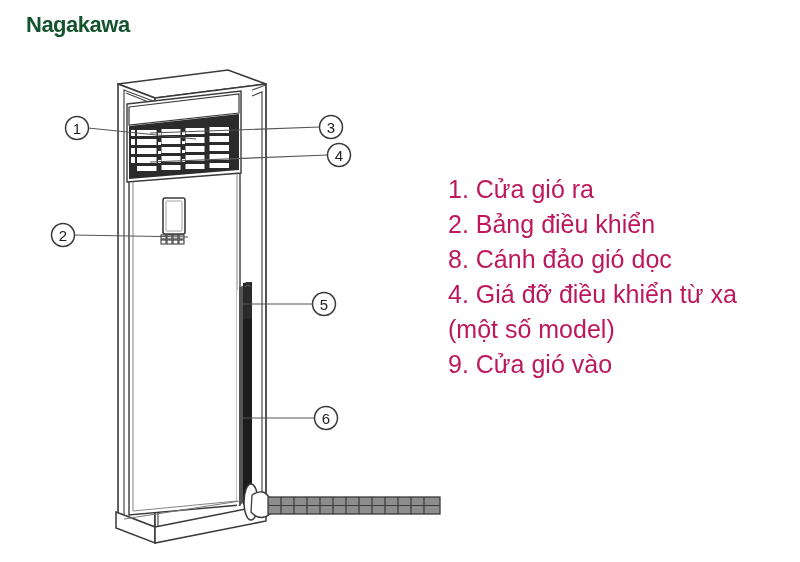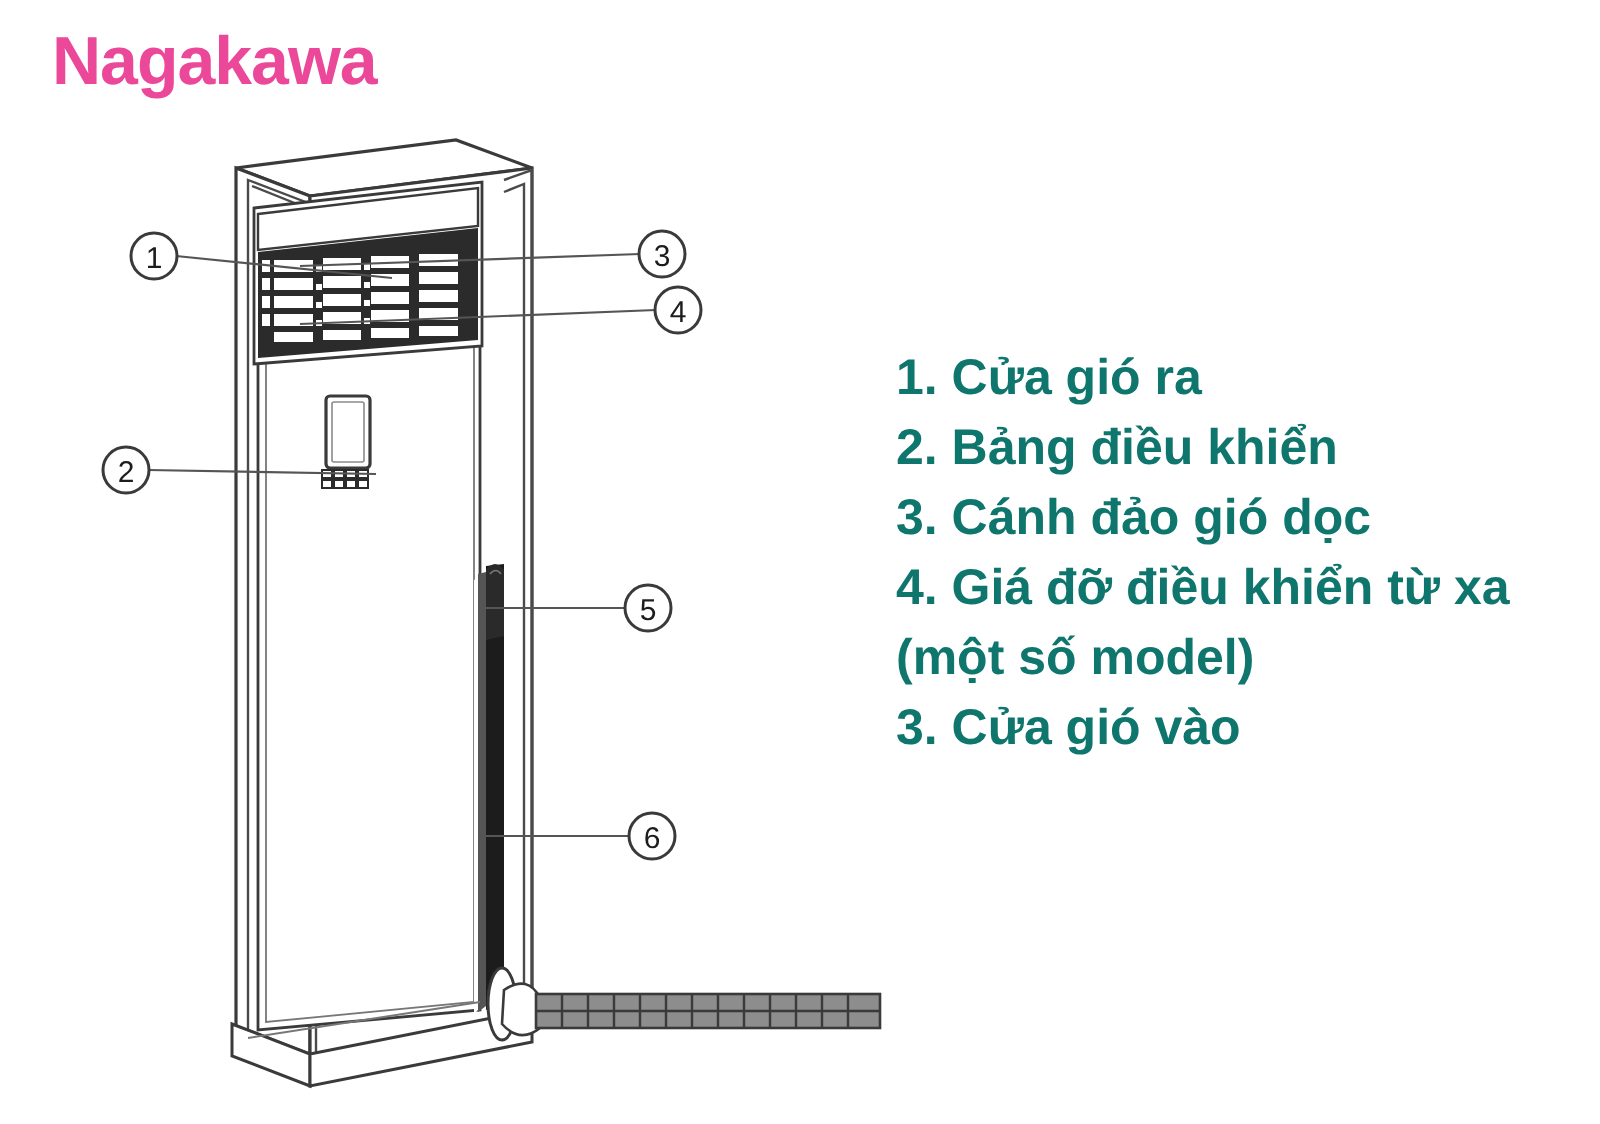--- a/index.html
+++ b/index.html
@@ -6,43 +6,42 @@
   body{
     width:800px;height:562px;
     background:#ffffff;
     font-family:"Liberation Sans","DejaVu Sans",sans-serif;
     overflow:hidden;
     position:relative;
   }
   #brand{
     position:absolute;
     left:26px; top:14px;
-    font-size:34px;
+    font-size:22px;
     font-weight:bold;
     letter-spacing:-0.5px;
-    color:#ec4899;
+    color:#14532d;
     line-height:1;
   }
   #diagram{
     position:absolute;
     left:0; top:0;
     width:470px; height:562px;
   }
   #legend{
     position:absolute;
     left:448px; top:172px;
     width:330px;
   }
   .legend-line{
     font-size:25px;
     line-height:35px;
-    color:#0f766e;
+    color:#be185d;
     white-space:nowrap;
     letter-spacing:0px;
-    font-weight:bold;
   }
 </style>
 </head>
 <body>
 
 <div id="brand">Nagakawa</div>
 
 <svg id="diagram" viewBox="0 0 470 562">
 
   <g fill="none" stroke="#3a3a3a" stroke-width="1.6">
@@ -214,17 +213,17 @@
   <g>
     <circle cx="326" cy="418" r="11.5" fill="#ffffff" stroke="#3a3a3a" stroke-width="1.5"></circle>
     <text x="326" y="424" text-anchor="middle" font-family="Liberation Sans, sans-serif" font-size="15" fill="#1d1d1d">6</text>
   </g>
 
 </svg>
 
 <div id="legend">
   <div class="legend-line">1. Cửa gió ra</div>
   <div class="legend-line">2. Bảng điều khiển</div>
-  <div class="legend-line">3. Cánh đảo gió dọc</div>
+  <div class="legend-line">8. Cánh đảo gió dọc</div>
   <div class="legend-line">4. Giá đỡ điều khiển từ xa</div>
   <div class="legend-line">(một số model)</div>
-  <div class="legend-line">3. Cửa gió vào</div>
+  <div class="legend-line">9. Cửa gió vào</div>
 </div>
 
 </body></html>

